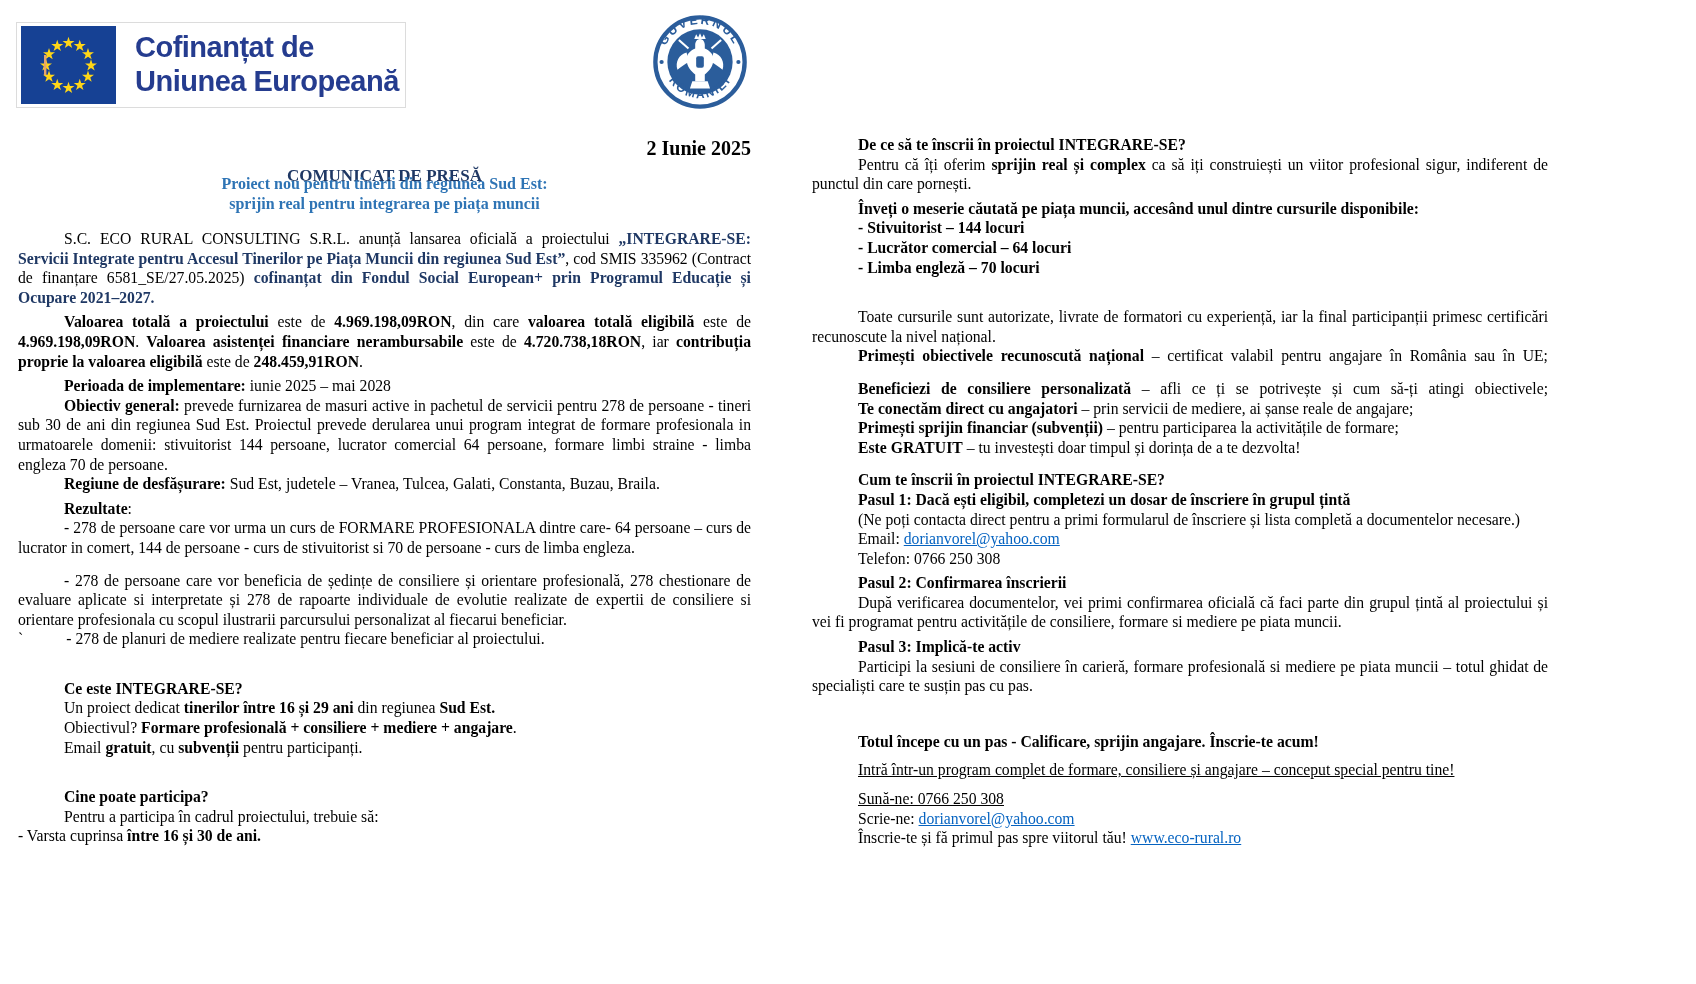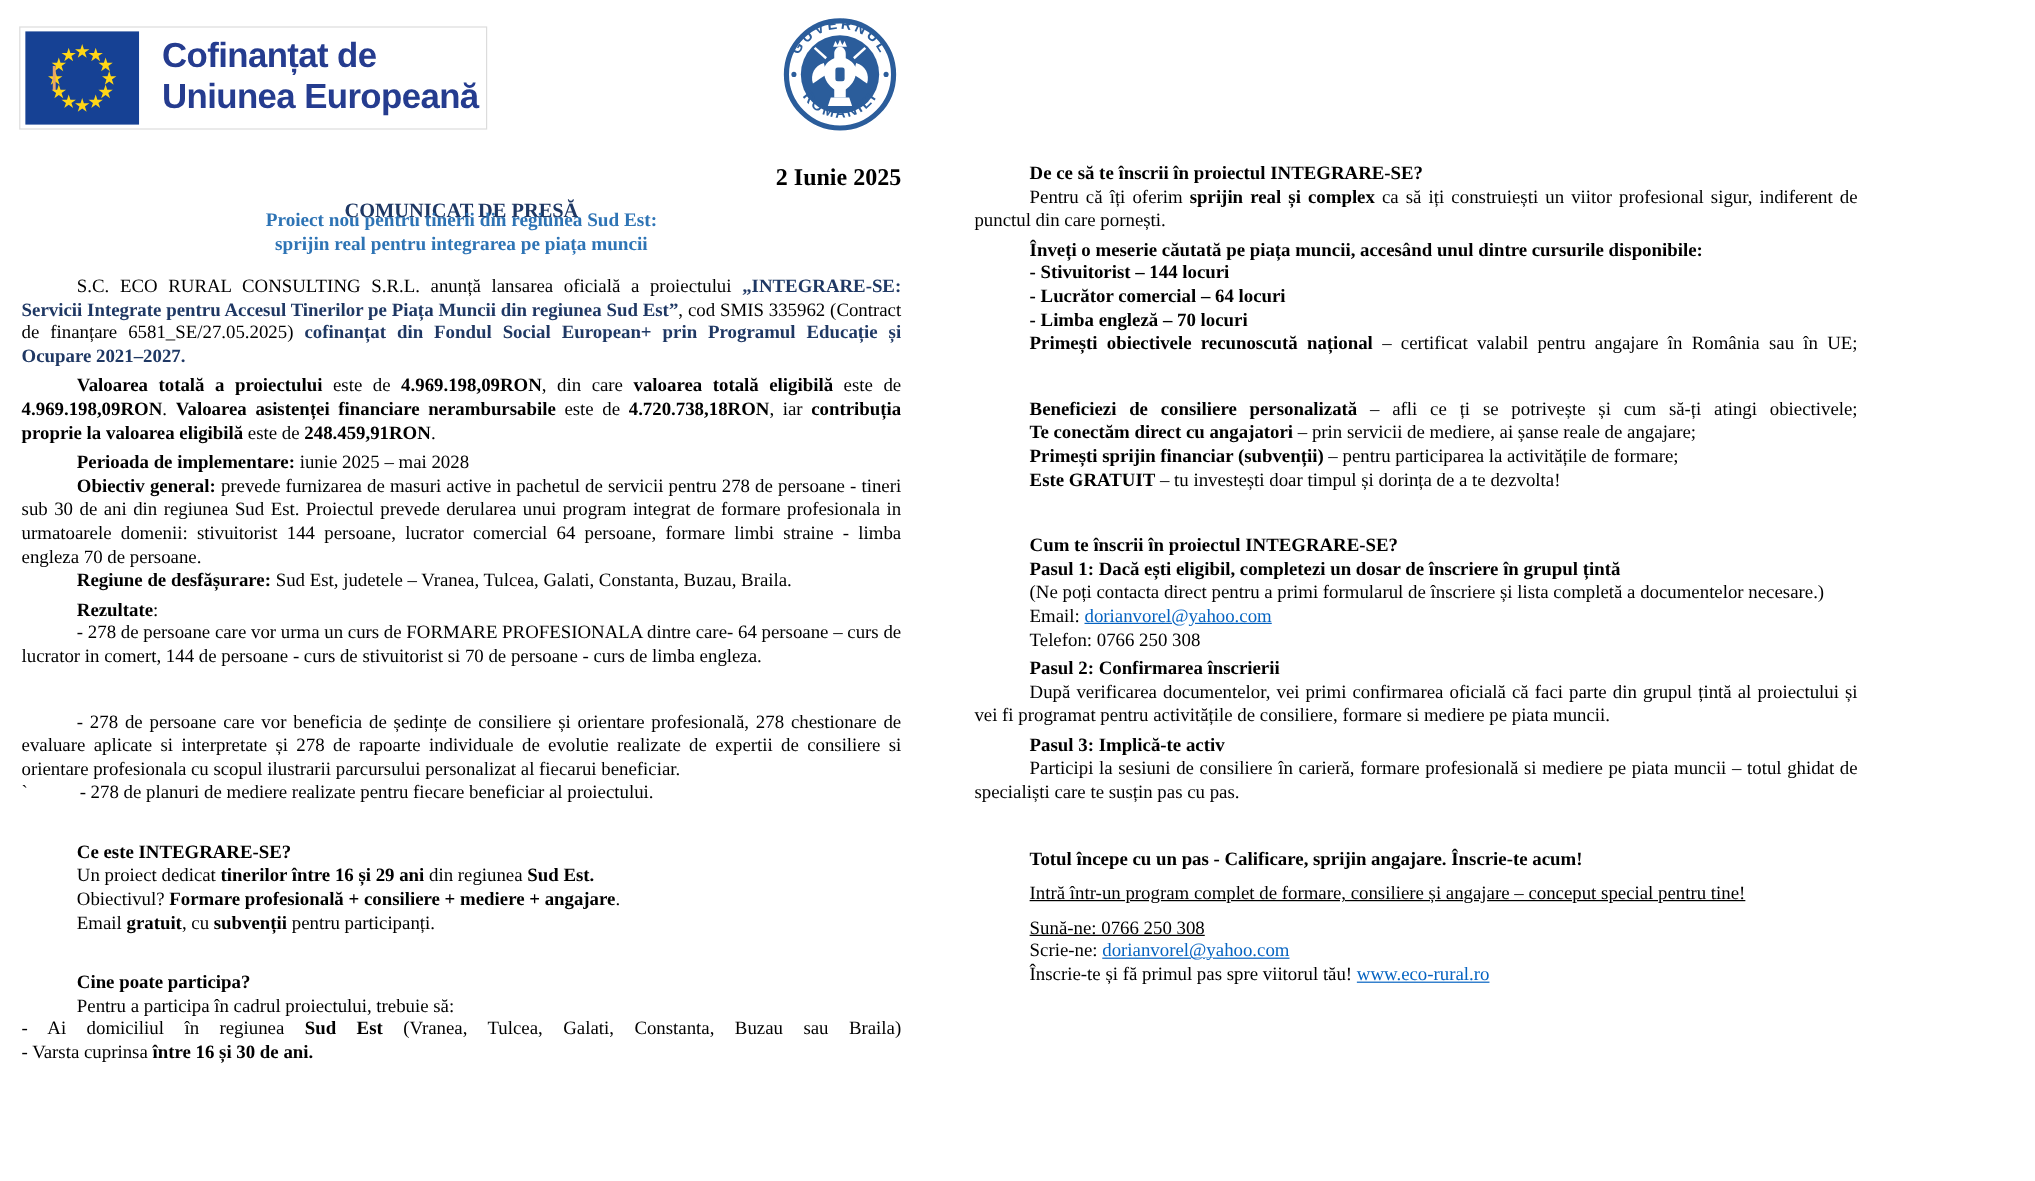--- a/index.html
+++ b/index.html
@@ -29,21 +29,21 @@
   .col-right{position:absolute;left:812px;top:135px;width:736px;}
 
   .para{margin:0;font-size:15.7px;line-height:19.6px;text-align:justify;text-indent:46px;}
   .para.noindent{text-indent:0;}
   .para.stretch{text-align-last:justify;}
   .b{font-weight:bold;}
   .navy{color:#1F3864;}
   a.doc-link{color:#0563C1;text-decoration:underline;cursor:pointer;}
 
   .gap-s{margin-top:5px;}
-  .gap-1{margin-top:35px;}
+  .gap-1{margin-top:13px;}
   .gap-2{margin-top:30px;}
   .gap-3{margin-top:36px;}
   .gap-h{margin-top:9px;text-decoration:underline;}
 </style>
 </head>
 <body>
 
 <div class="page">
 
   <div class="eu-block">
@@ -115,30 +115,30 @@
       <p class="para gap-s"><span class="b">Rezultate</span><span>:</span></p>
       <p class="para"><span>- 278 de persoane care vor urma un curs de FORMARE PROFESIONALA dintre care- 64 persoane – curs de lucrator in comert, 144 de persoane - curs de stivuitorist si 70 de persoane - curs de limba engleza.</span></p>
       <p class="para gap-1"><span>- 278 de persoane care vor beneficia de ședințe de consiliere și orientare profesională, 278 chestionare de evaluare aplicate si interpretate și 278 de rapoarte individuale de evolutie realizate de expertii de consiliere si orientare profesionala cu scopul ilustrarii parcursului personalizat al fiecarui beneficiar.</span></p>
       <p class="para noindent"><span>`&nbsp;&nbsp;&nbsp;&nbsp;&nbsp;&nbsp;&nbsp;&nbsp;&nbsp;&nbsp;&nbsp;- 278 de planuri de mediere realizate pentru fiecare beneficiar al proiectului.</span></p>
       <p class="para gap-2"><span class="b">Ce este INTEGRARE-SE?</span></p>
       <p class="para"><span>Un proiect dedicat </span><span class="b">tinerilor între 16 și 29 ani </span><span>din regiunea </span><span class="b">Sud Est.</span></p>
       <p class="para"><span>Obiectivul? </span><span class="b">Formare profesională + consiliere + mediere + angajare</span><span>.</span></p>
       <p class="para"><span>Email </span><span class="b">gratuit</span><span>, cu </span><span class="b">subvenții</span><span> pentru participanți.</span></p>
       <p class="para gap-2"><span class="b">Cine poate participa?</span></p>
       <p class="para"><span>Pentru a participa în cadrul proiectului, trebuie să:</span></p>
-      <p class="para noindent stretch"><span>- Ai domiciliul în regiunea </span><span class="b">Sud Est </span><span>(Vranea, Tulcea, Galati, Constanta, Buzau sau Braila)</span></p>
       <p class="para noindent"><span>- Varsta cuprinsa </span><span class="b">între 16 și 30 de ani.</span></p>
     </div>
   <div class="col-right">
       <p class="para"><span class="b">De ce să te înscrii în proiectul INTEGRARE-SE?</span></p>
       <p class="para"><span>Pentru că îți oferim </span><span class="b">sprijin real și complex </span><span>ca să iți construiești un viitor profesional sigur, indiferent de punctul din care pornești.</span></p>
       <p class="para gap-s"><span class="b">Înveți o meserie căutată pe piața muncii, accesând unul dintre cursurile disponibile:</span></p>
       <p class="para"><span class="b">- Stivuitorist – 144 locuri</span></p>
       <p class="para"><span class="b">- Lucrător comercial – 64 locuri</span></p>
       <p class="para"><span class="b">- Limba engleză – 70 locuri</span></p>
+      <p class="para gap-2"><span>Toate cursurile sunt autorizate, livrate de formatori cu experiență, iar la final participanții primesc certificări recunoscute la nivel național.</span></p>
       <p class="para stretch"><span class="b">Primești obiectivele recunoscută național</span><span> – certificat valabil pentru angajare în România sau în UE;</span></p>
       <p class="para gap-1 stretch"><span class="b">Beneficiezi de consiliere personalizată</span><span> – afli ce ți se potrivește și cum să-ți atingi obiectivele;</span></p>
       <p class="para"><span class="b">Te conectăm direct cu angajatori</span><span> – prin servicii de mediere, ai șanse reale de angajare;</span></p>
       <p class="para"><span class="b">Primești sprijin financiar (subvenții)</span><span> – pentru participarea la activitățile de formare;</span></p>
       <p class="para"><span class="b">Este GRATUIT</span><span> – tu investești doar timpul și dorința de a te dezvolta!</span></p>
       <p class="para gap-1"><span class="b">Cum te înscrii în proiectul INTEGRARE-SE?</span></p>
       <p class="para"><span class="b">Pasul 1: Dacă ești eligibil, completezi un dosar de înscriere în grupul țintă</span></p>
       <p class="para"><span>(Ne poți contacta direct pentru a primi formularul de înscriere și lista completă a documentelor necesare.)</span></p>
       <p class="para"><span>Email: </span><a class="doc-link" href="#">dorianvorel@yahoo.com</a></p>
       <p class="para"><span>Telefon: 0766 250 308</span></p>

